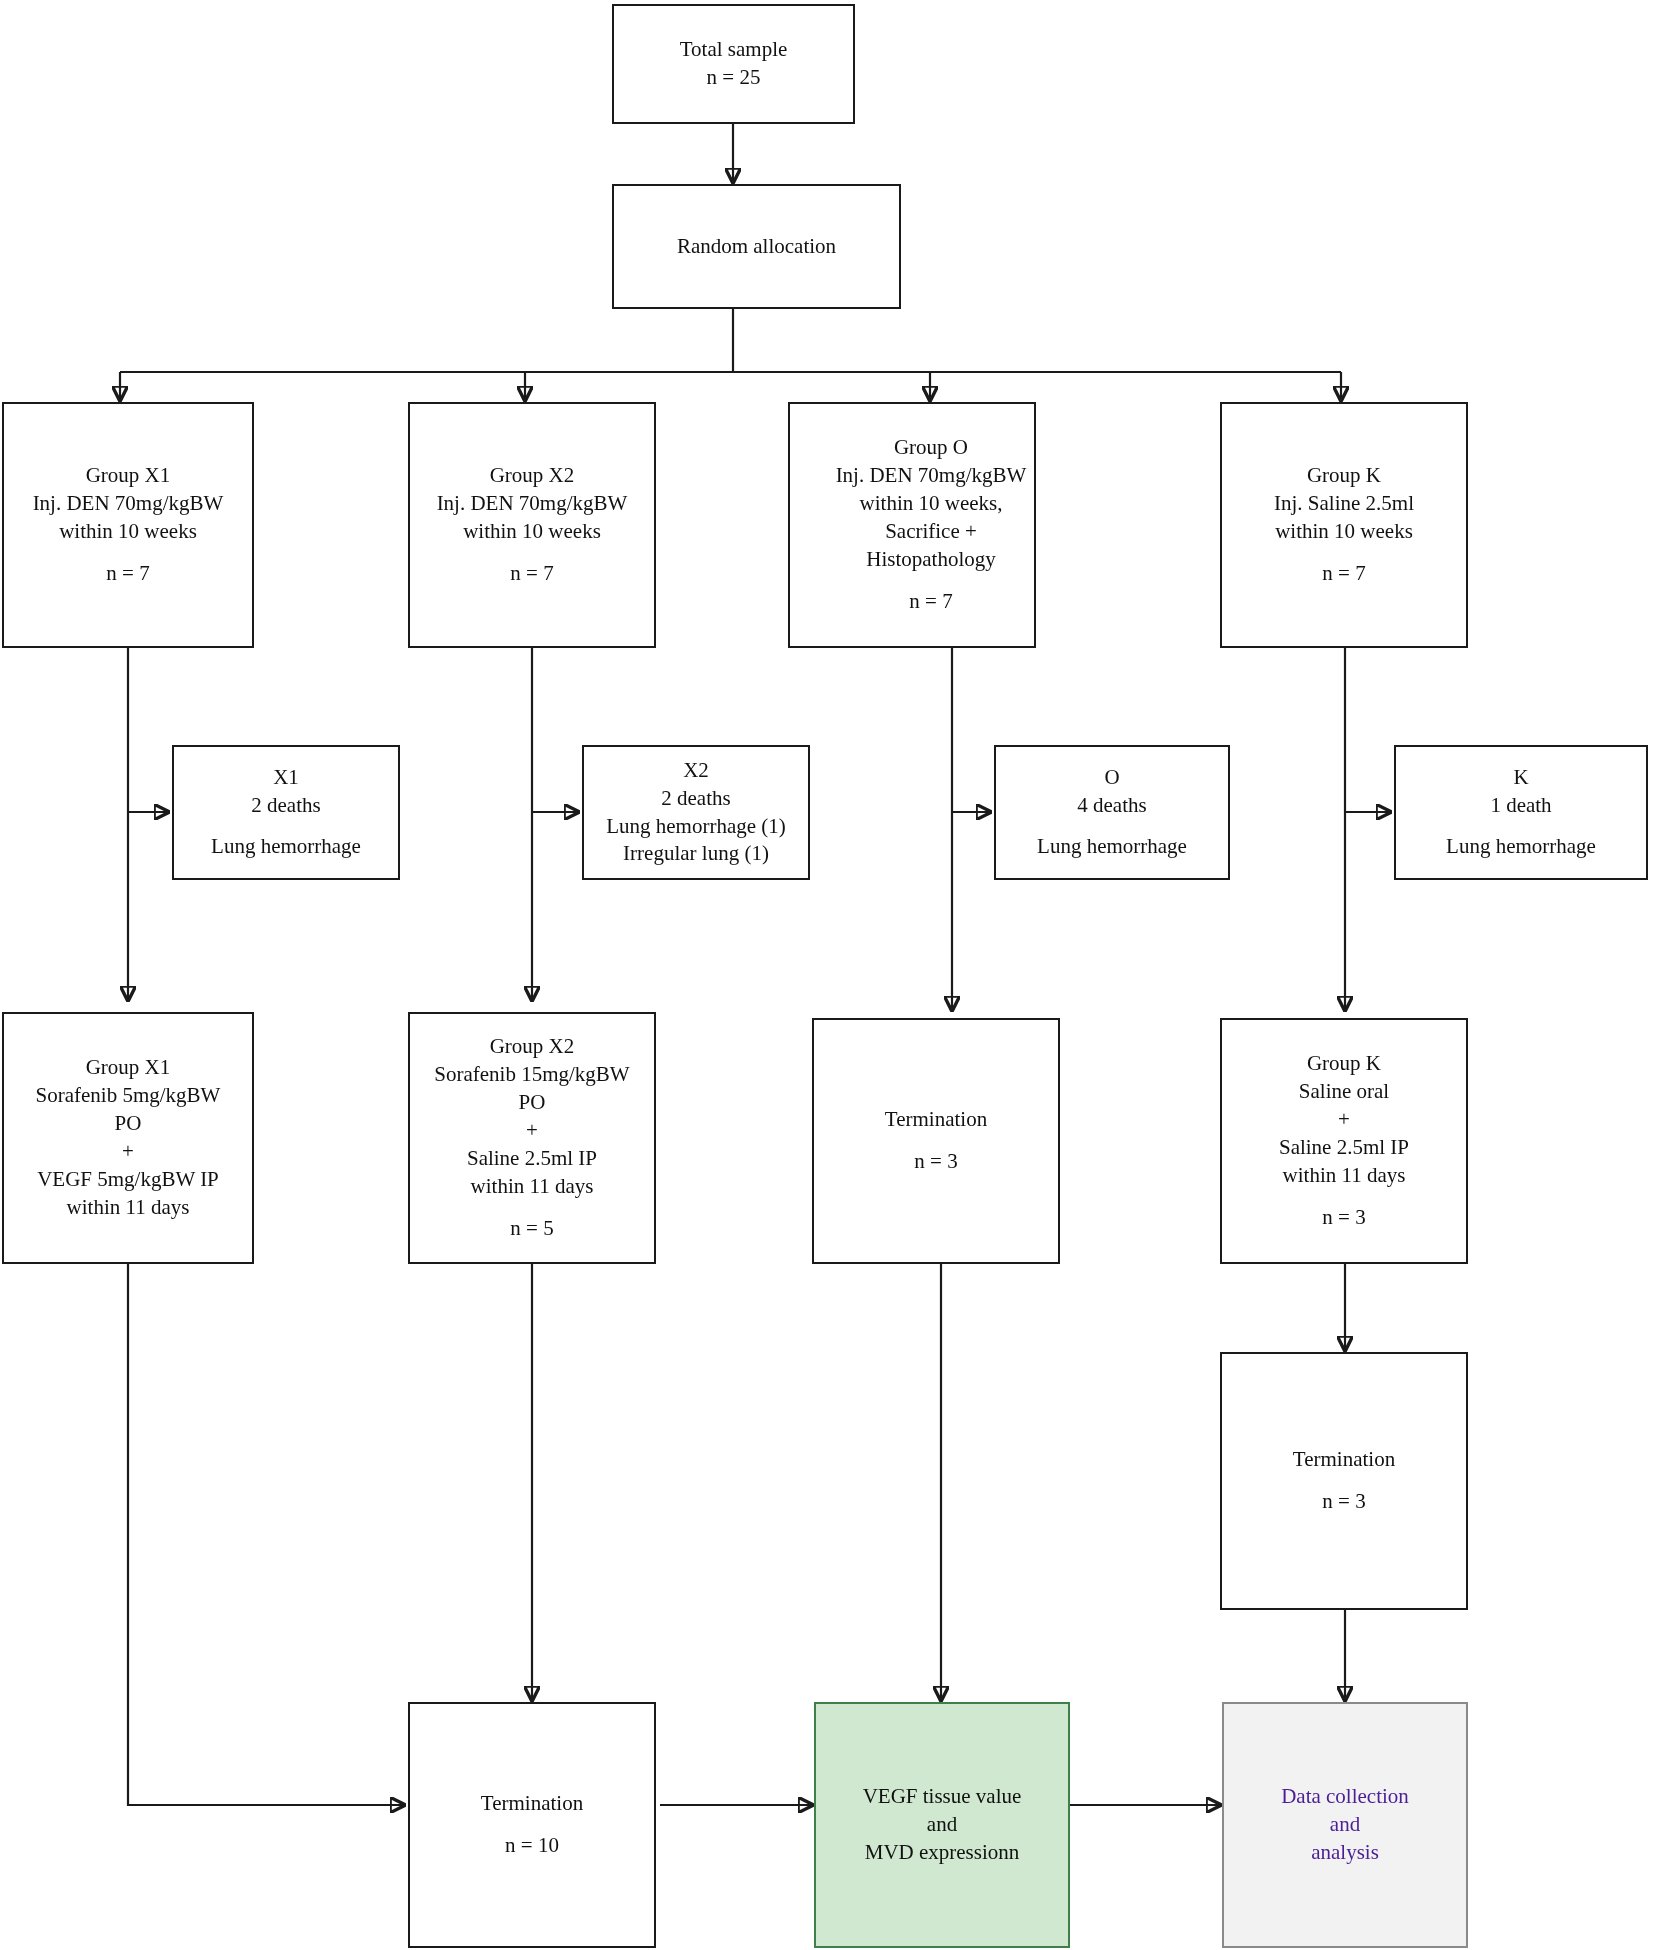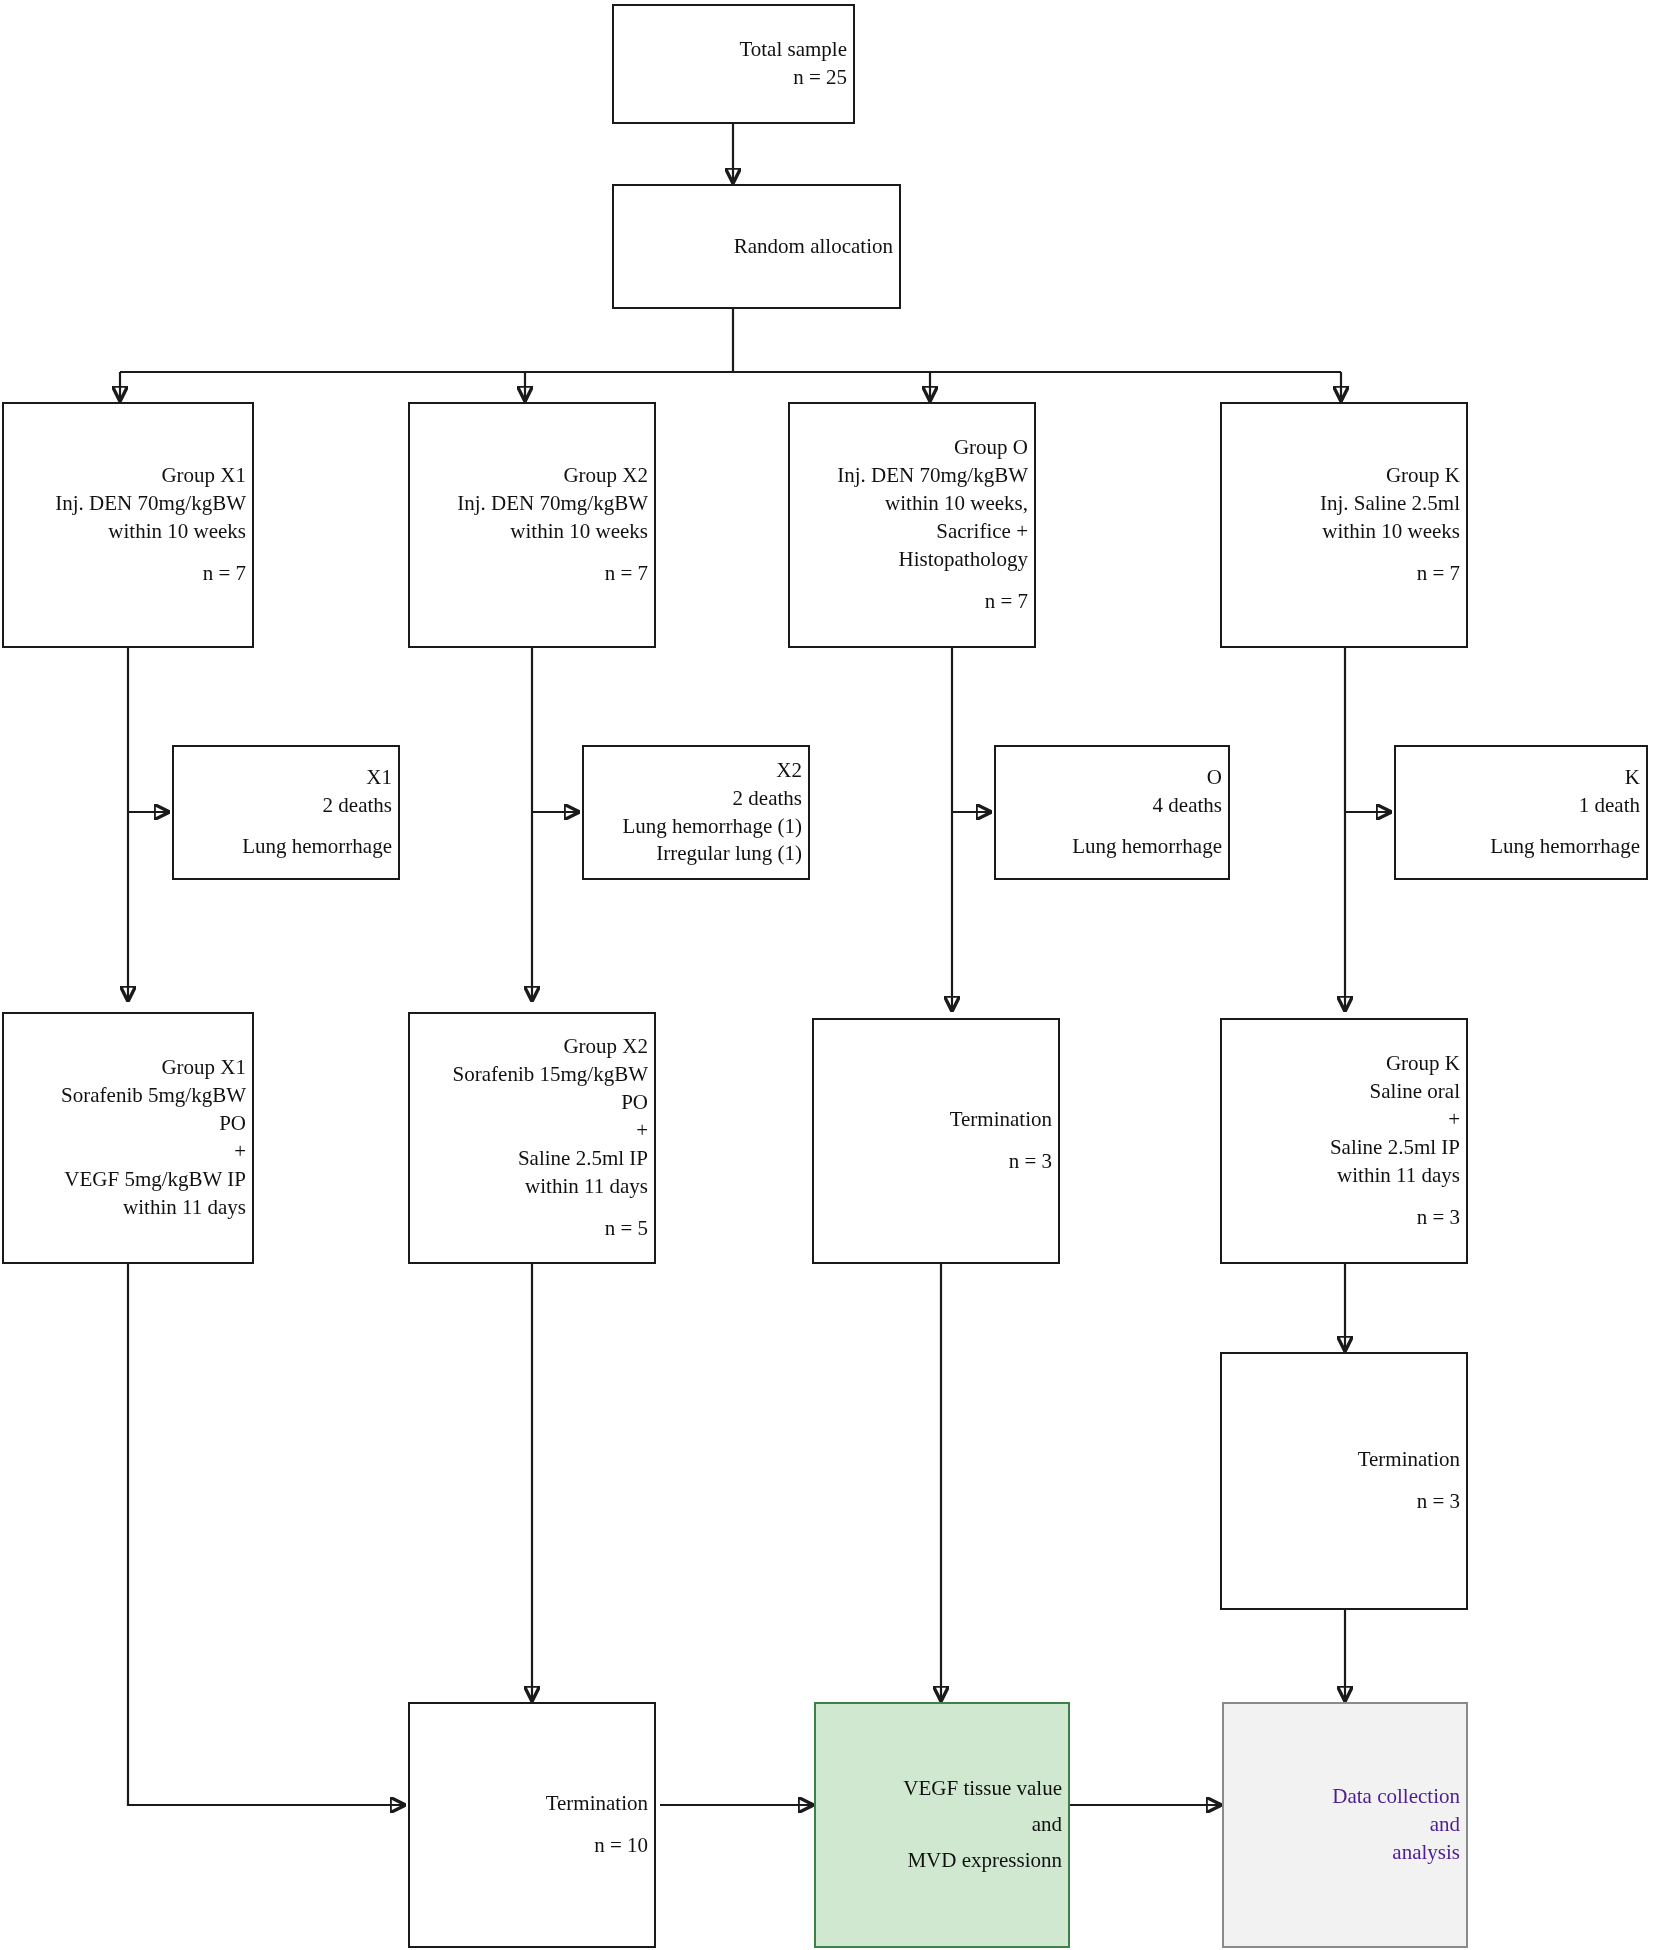--- a/index.html
+++ b/index.html
@@ -17,34 +17,33 @@
     background: #ffffff;
     overflow: hidden;
   }
   .node {
     position: absolute;
     box-sizing: border-box;
     border: 2px solid #1a1a1a;
     background: #ffffff;
     display: flex;
     flex-direction: column;
-    align-items: flex-end;
+    align-items: center;
     justify-content: center;
     text-align: center;
     font-size: 21px;
     line-height: 1.33;
     color: #111111;
     padding: 4px 6px;
   }
   .node .line { display: block; white-space: pre; }
   .node .gap { display: block; height: 14px; }
   .node.green {
     background: #cfe8cf;
     border-color: #3f7f4a;
-    gap: 8px;
   }
   .node.grey {
     background: #f2f2f2;
     border-color: #8a8a8a;
     color: #4c1d95;
   }
   svg.edges {
     position: absolute;
     left: 0;
     top: 0;

